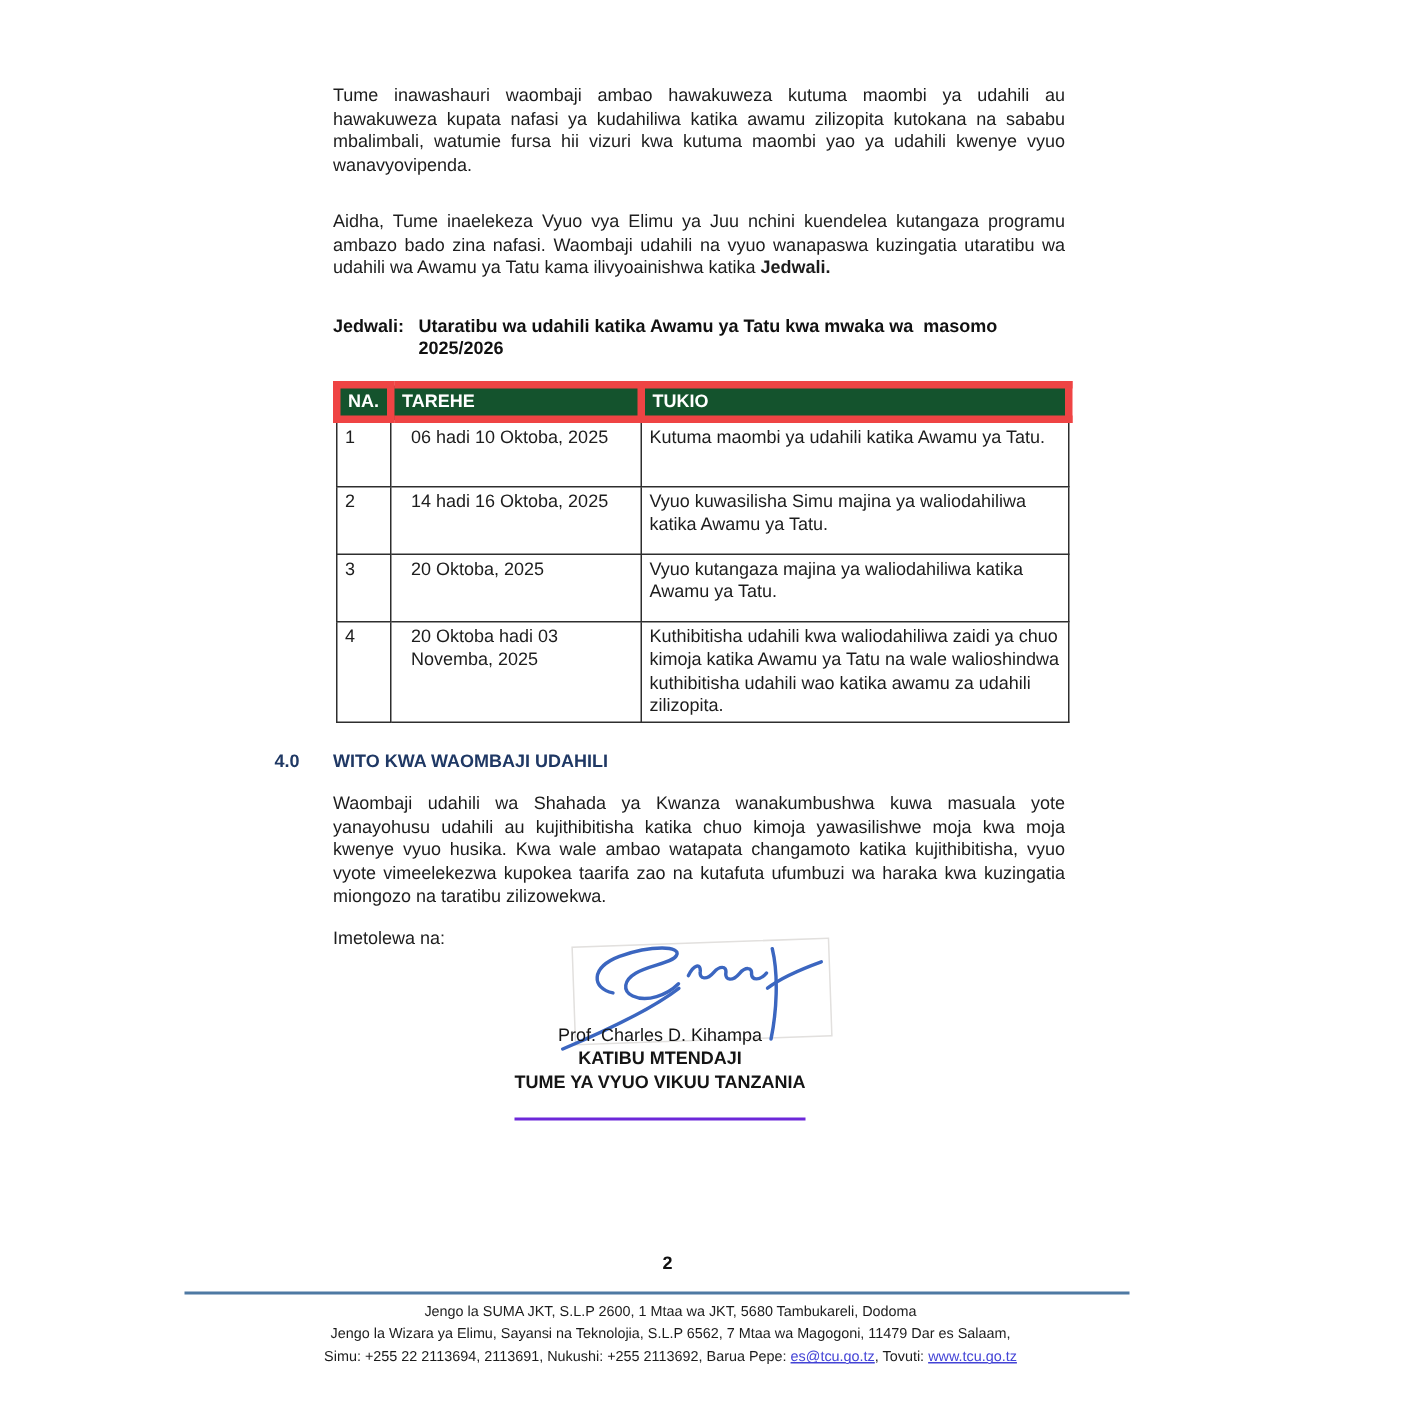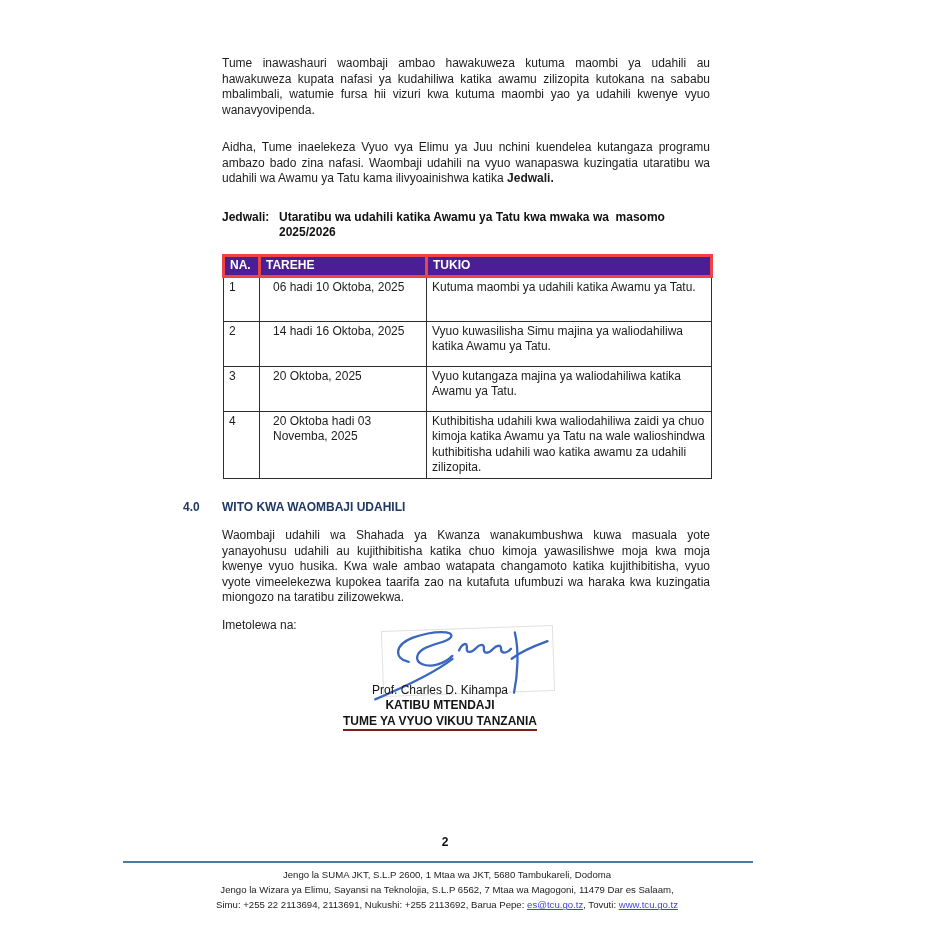--- a/index.html
+++ b/index.html
@@ -15,40 +15,40 @@
   .bold { font-weight:bold; }
   
   .caption { position:absolute; left:222px; width:500px; font-size:12px; line-height:15.4px; font-weight:bold; color:#111; }
   .cap-label { display:inline-block; width:57px; }
   .cap-line2 { margin-left:57px; }
   
   table.sched { position:absolute; left:222px; top:254px; width:488px;
     border-collapse:collapse; table-layout:fixed;
     font-size:12px; line-height:15.4px; color:#1d1d1d; }
   table.sched th {
-    background:#4c1d95; color:#ffffff; font-weight:bold; text-align:left;
-    padding:1px 5px; border:3px solid #ef4444; height:16px;
+    background:#14532d; color:#ffffff; font-weight:bold; text-align:left;
+    padding:1px 5px; border:5px solid #ef4444; height:16px;
   }
   table.sched th + th { border-left:1px solid rgba(255,255,255,0.55); }
   table.sched td {
     border:1px solid #2e2e2e; vertical-align:top; padding:2px 5px;
   }
   table.sched td.tarehe { white-space:pre-line;padding-left:13px; }
   .col-na { width:36px; } .col-tarehe { width:167px; } .col-tukio { width:285px; }
   
   .sec-row { position:absolute; left:183px; top:500px; width:530px;
     font-size:12px; font-weight:bold; color:#1f3864; }
   .sec-num { display:inline-block; width:39px; }
   
   .scan-box { position:absolute; left:382px; top:628px; width:170px; height:64px;
     border:1px solid #e2e0de; transform:rotate(-2deg); background:transparent; }
   .sig-svg { position:absolute; left:365px; top:620px; }
   .sig-block { position:absolute; left:316px; top:683px; width:248px;
     text-align:center; font-size:12px; line-height:15.4px; color:#151515; }
-  .sig-org { display:inline-block; font-weight:bold; border-bottom:2px solid #7f1d1d; padding-bottom:0px;text-align:center; }
+  .sig-org { display:inline-block; font-weight:bold; border-bottom:2px solid #6d28d9; padding-bottom:16px;text-align:center; }
   
   .page-num { position:absolute; left:395px; top:835px; width:100px; text-align:center;
     font-size:12px; font-weight:bold; color:#111; }
   .footer-rule { position:absolute; left:123px; top:861px; width:630px; height:2px; background:#4e79a3; }
   .footer-text { position:absolute; left:137px; top:867px; width:620px; text-align:center;
     font-size:9.6px; line-height:15.2px; color:#1c1c1c; }
   .footer-text a { color:#4343d6; }
 </style>
 </head>
 <body>

